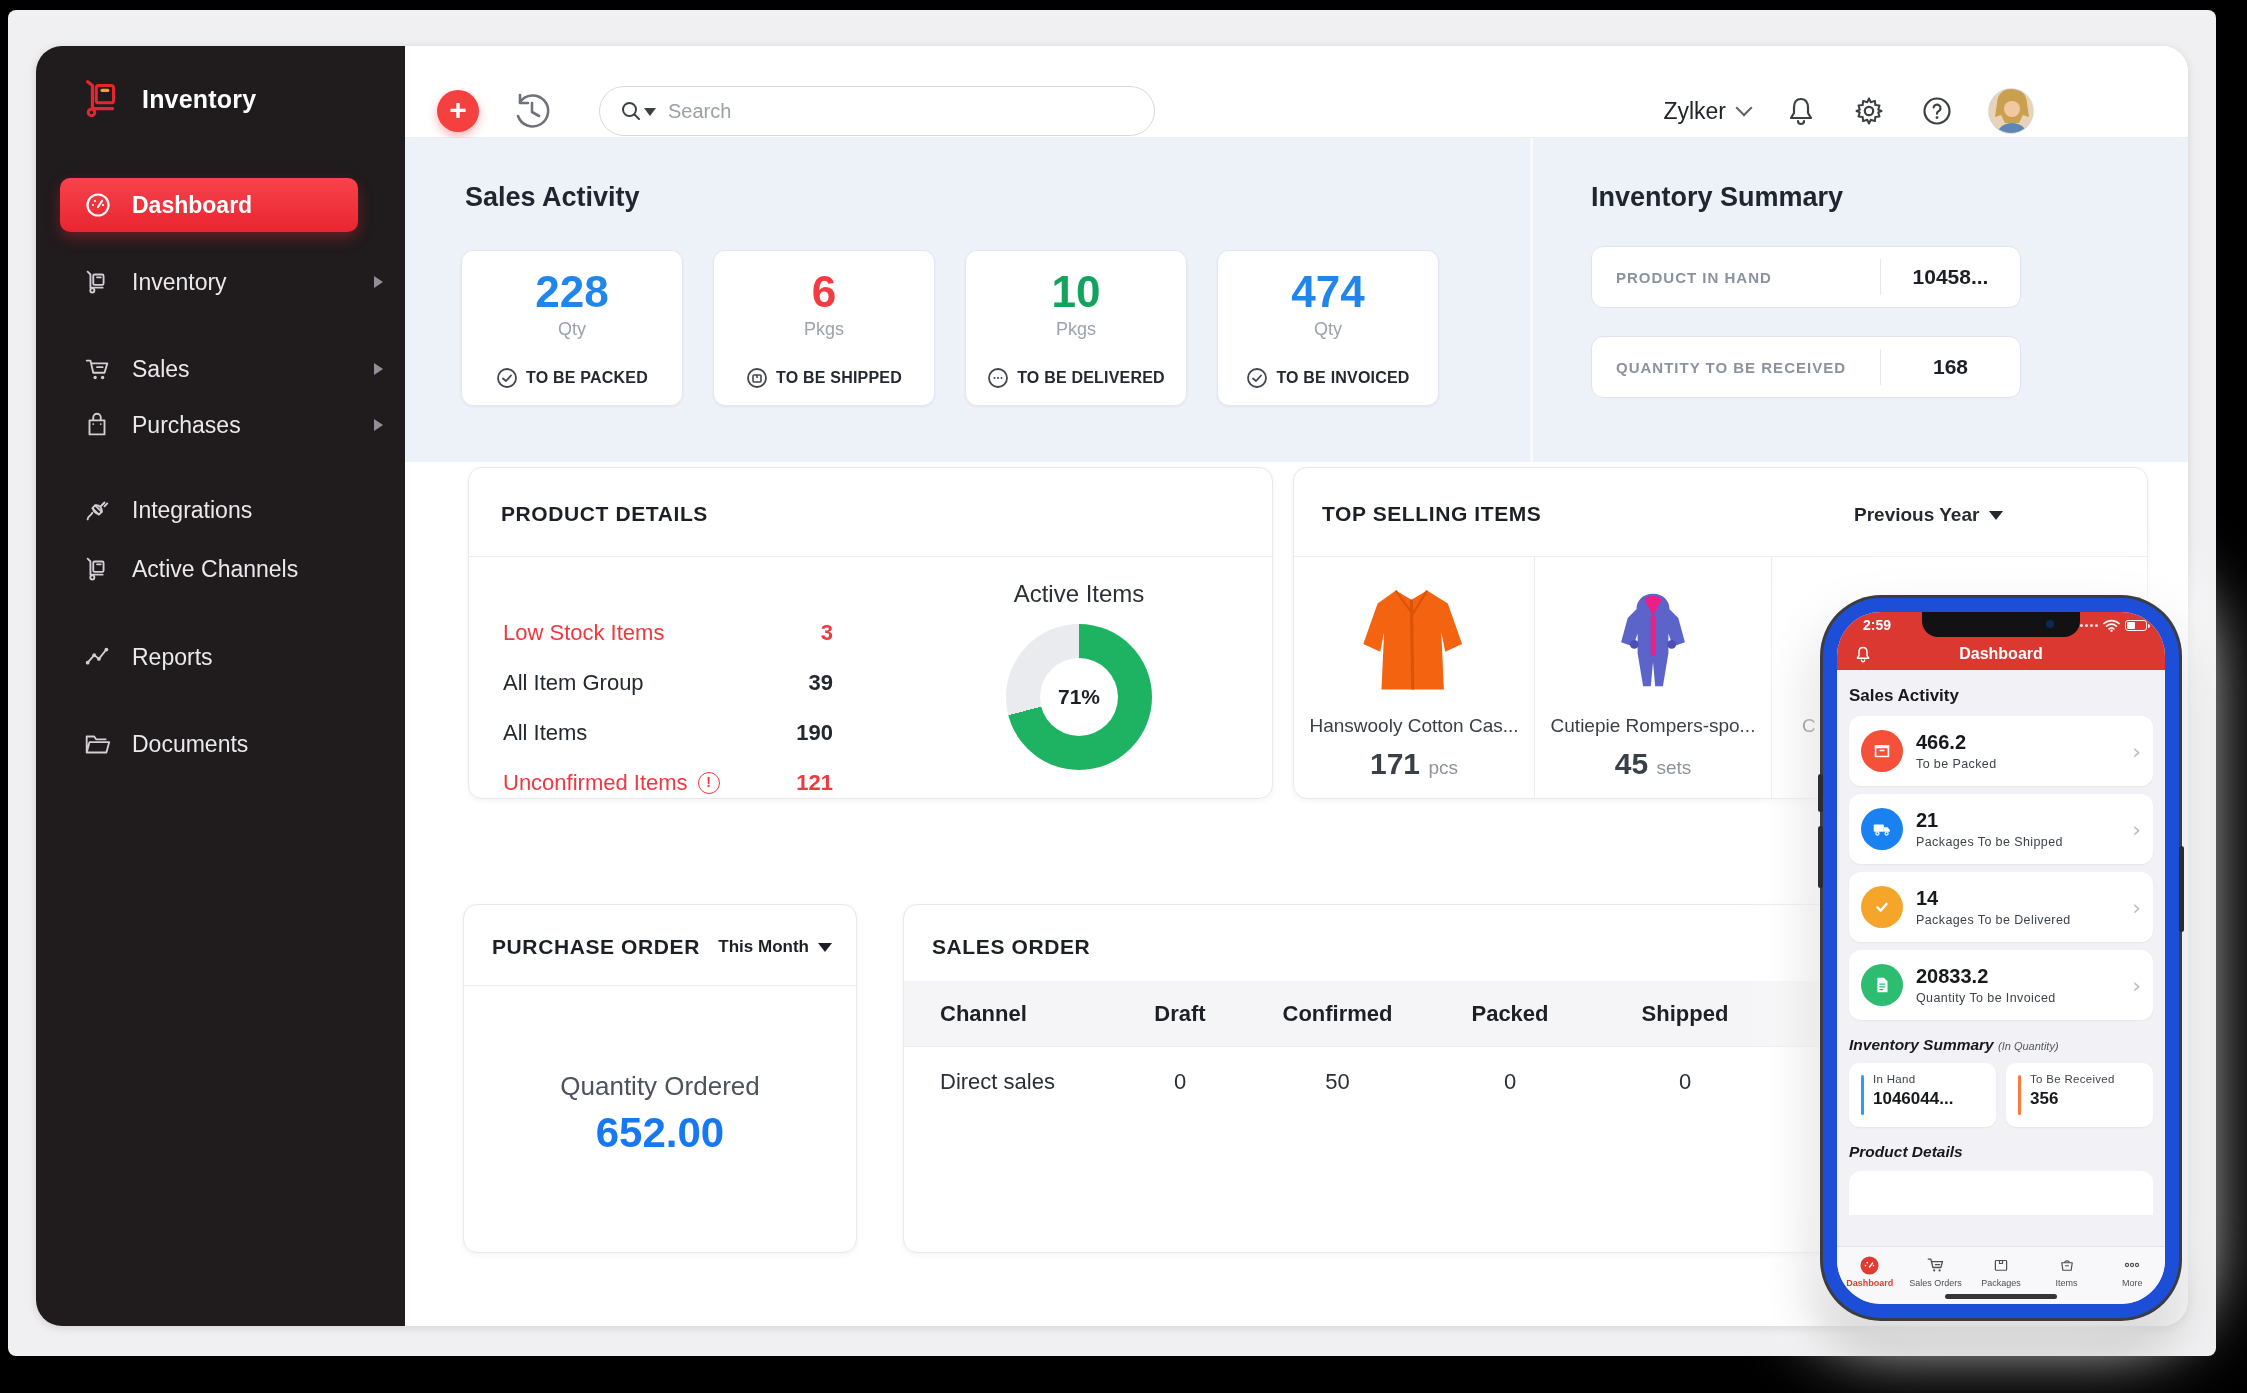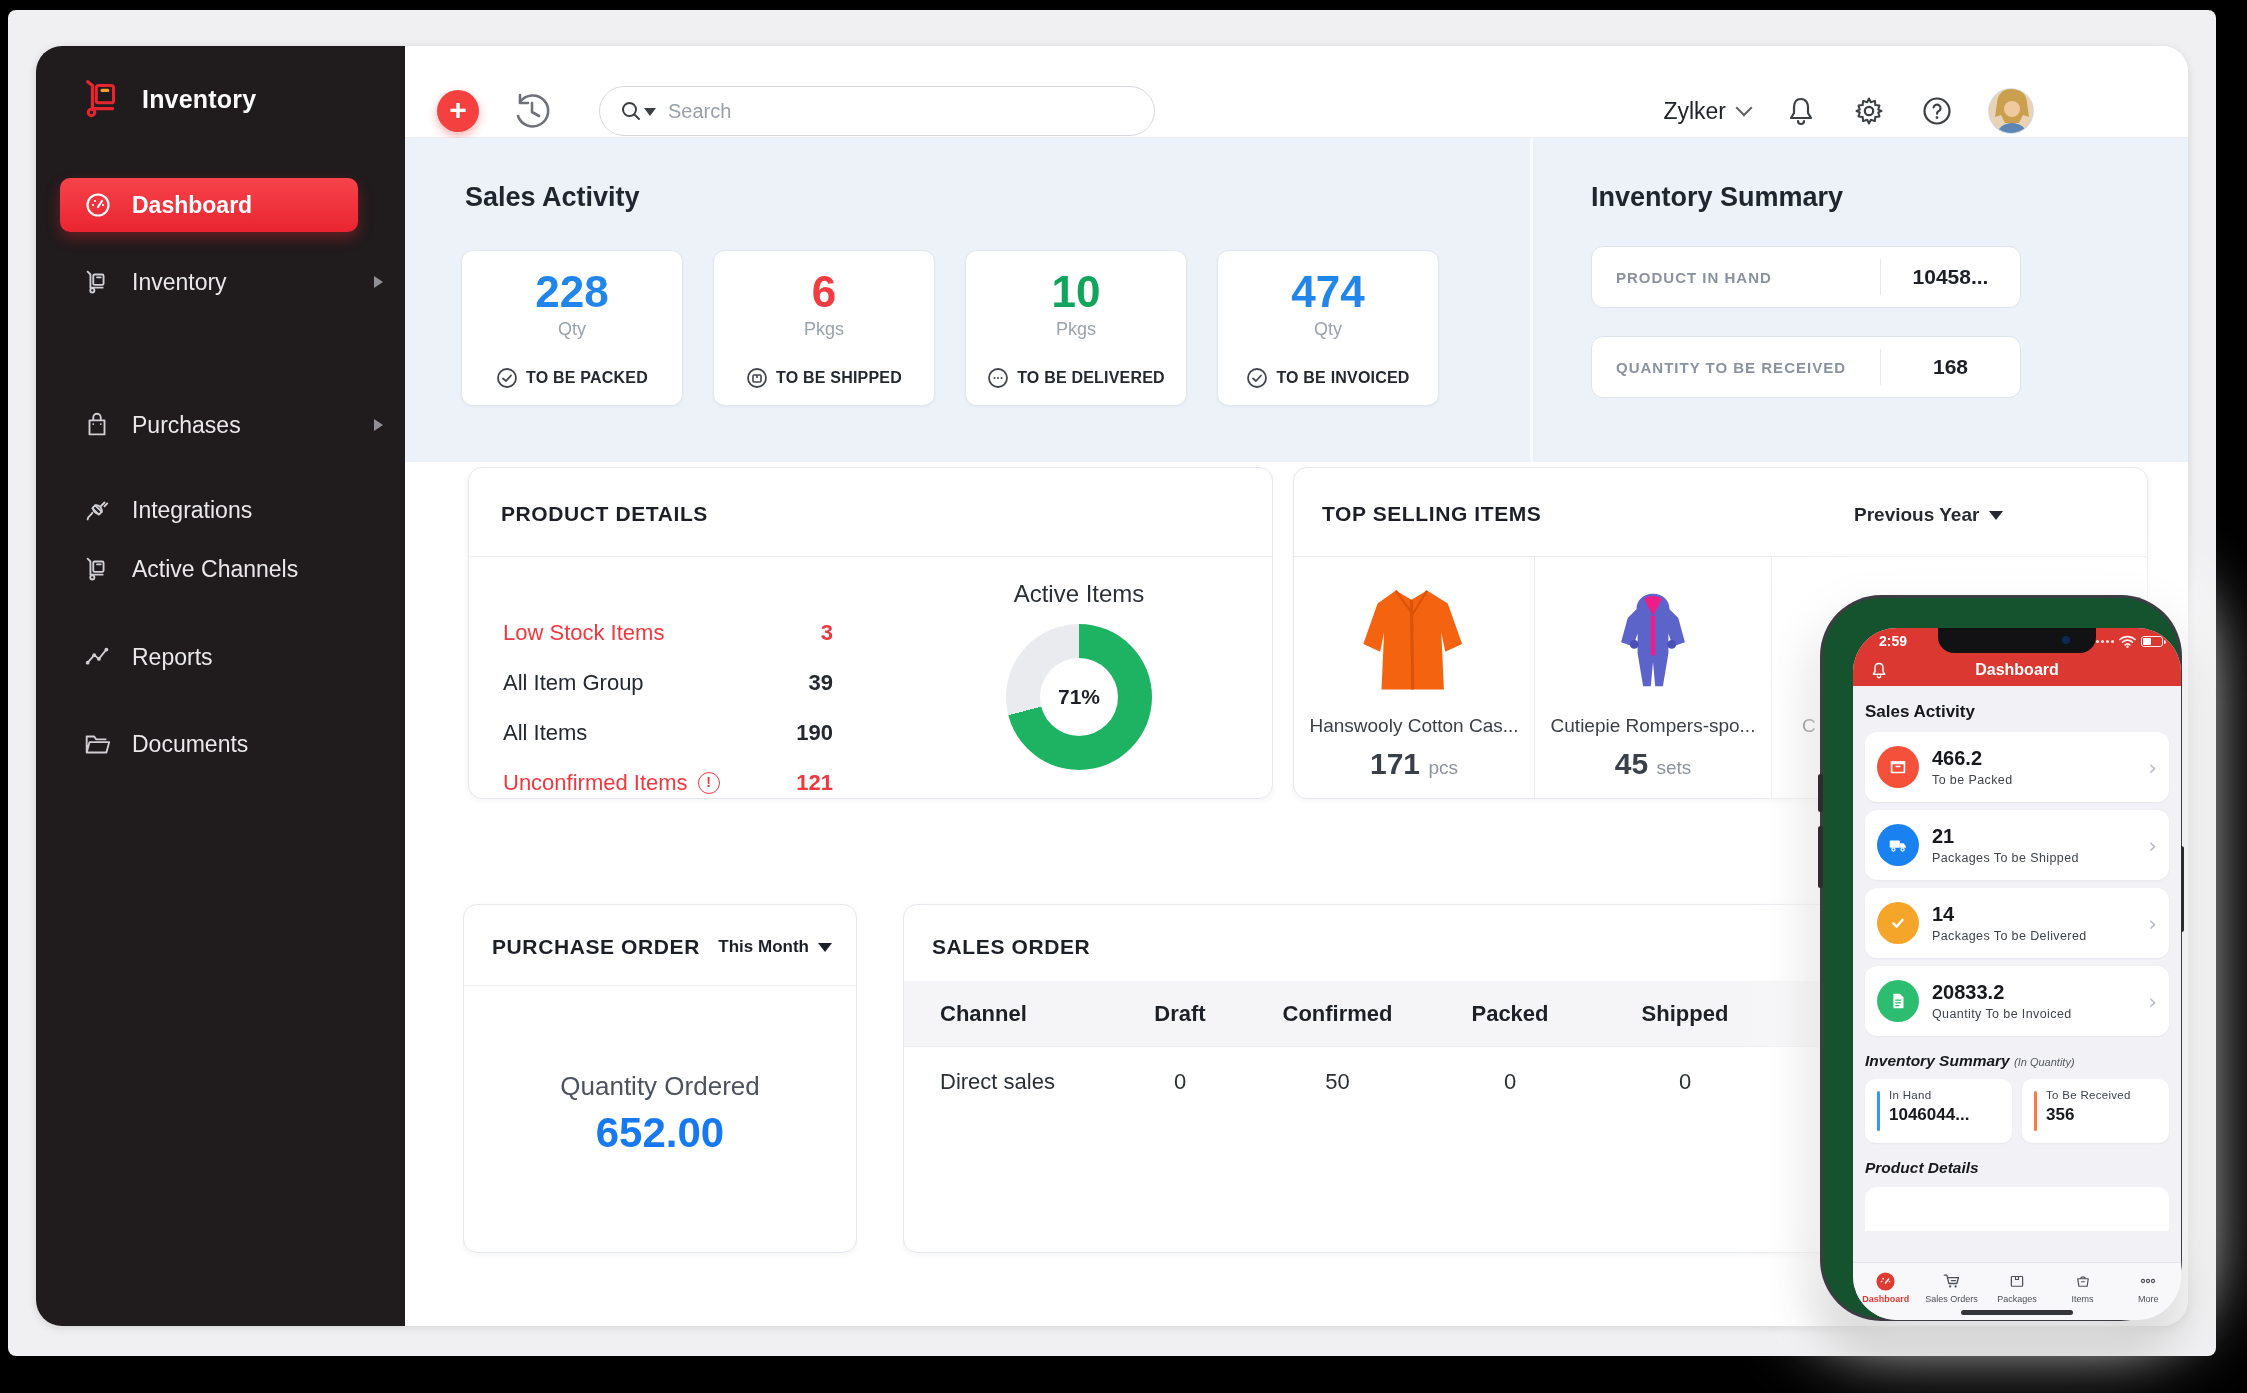--- a/index.html
+++ b/index.html
@@ -116,21 +116,21 @@
   .so-table { position:absolute; left:0; top:76px; right:0; }
   .so-head { display:grid; grid-template-columns:175px 130px 185px 160px 190px; padding-left:36px; background:#f5f5f7;
              height:66px; align-items:center; font-size:22px; font-weight:bold; color:#1d2127; border-bottom:1px solid #ececf0; }
   .so-row  { display:grid; grid-template-columns:175px 130px 185px 160px 190px; padding-left:36px; height:70px;
              align-items:center; font-size:22px; color:#2a2f36; cursor:pointer; }
   .so-head div, .so-row div { text-align:center; }
   .so-head div:first-child, .so-row div:first-child { text-align:left; }
 
   
   .phone { position:absolute; left:1823px; top:598px; width:356px; height:720px; border-radius:58px;
-           background:#14532d; padding:30px; z-index:50;
+           background:#1d4ed8; padding:14px; z-index:50;
            box-shadow:0 0 0 3px #3c3d42, 0 0 70px 26px rgba(255,255,255,.92), 0 26px 50px rgba(0,0,0,.45); }
   .pbtn { position:absolute; background:#2b2b30; border-radius:3px; }
   .pbtn.pwr { right:-5px; top:248px; width:5px; height:86px; }
   .pbtn.v1 { left:-5px; top:176px; width:5px; height:38px; }
   .pbtn.v2 { left:-5px; top:228px; width:5px; height:62px; }
   .screen { position:relative; width:328px; height:692px; border-radius:44px; overflow:hidden; background:#f1f1f6; display:flex; flex-direction:column; }
   .p-head { position:relative; height:58px; background:#da3830; flex:none; }
   .notch { position:absolute; left:50%; transform:translateX(-50%); top:0; width:158px; height:25px; background:#121214; border-radius:0 0 16px 16px; }
   .notch .cam { position:absolute; right:26px; top:8px; width:8px; height:8px; border-radius:50%; background:#0a2a52; }
   .p-time { position:absolute; left:26px; top:5px; color:#fff; font-size:14px; font-weight:bold; }
@@ -199,20 +199,30 @@
           <svg viewBox="0 0 32 32" fill="none">
               <path d="M6 5 L9 8 L9 22 L22 22" stroke="#cfcfd4" stroke-width="2" stroke-linecap="round" stroke-linejoin="round"></path>
               <circle cx="11" cy="25" r="2.2" stroke="#cfcfd4" stroke-width="2"></circle>
               <rect x="12" y="8" width="11" height="11" rx="1.5" stroke="#cfcfd4" stroke-width="2"></rect>
               <path d="M16 11 L20 11" stroke="#cfcfd4" stroke-width="2" stroke-linecap="round"></path>
             </svg>
           <span class="lbl">Inventory</span>
           <span class="chev"></span>
         </div>
 
+        <div class="side-item" style="top:299px">
+          <svg viewBox="0 0 32 32" fill="none">
+              <path d="M5 7 L9 7 L12 20 L24 20 L27 10 L11 10" stroke="#cfcfd4" stroke-width="2" stroke-linecap="round" stroke-linejoin="round"></path>
+              <path d="M16 14 L22 14" stroke="#cfcfd4" stroke-width="2" stroke-linecap="round"></path>
+              <circle cx="14" cy="25" r="1.8" fill="#cfcfd4"></circle>
+              <circle cx="22" cy="25" r="1.8" fill="#cfcfd4"></circle>
+            </svg>
+          <span class="lbl">Sales</span>
+          <span class="chev"></span>
+        </div>
 
         <div class="side-item" style="top:440px">
           <svg viewBox="0 0 32 32" fill="none">
               <path d="M6 26 C6 22 10 22 11 19" stroke="#cfcfd4" stroke-width="2" stroke-linecap="round"></path>
               <path d="M11 14 L18 21 M14 11 L21 18" stroke="#cfcfd4" stroke-width="2" stroke-linecap="round"></path>
               <path d="M12 13 a6 6 0 0 0 7 7 L21 18 a6 6 0 0 0 -7 -7 Z" stroke="#cfcfd4" stroke-width="2" stroke-linejoin="round"></path>
               <path d="M20 12 L24 8 M24 12 L27 9" stroke="#cfcfd4" stroke-width="2" stroke-linecap="round"></path>
             </svg>
           <span class="lbl">Integrations</span>
         </div>

